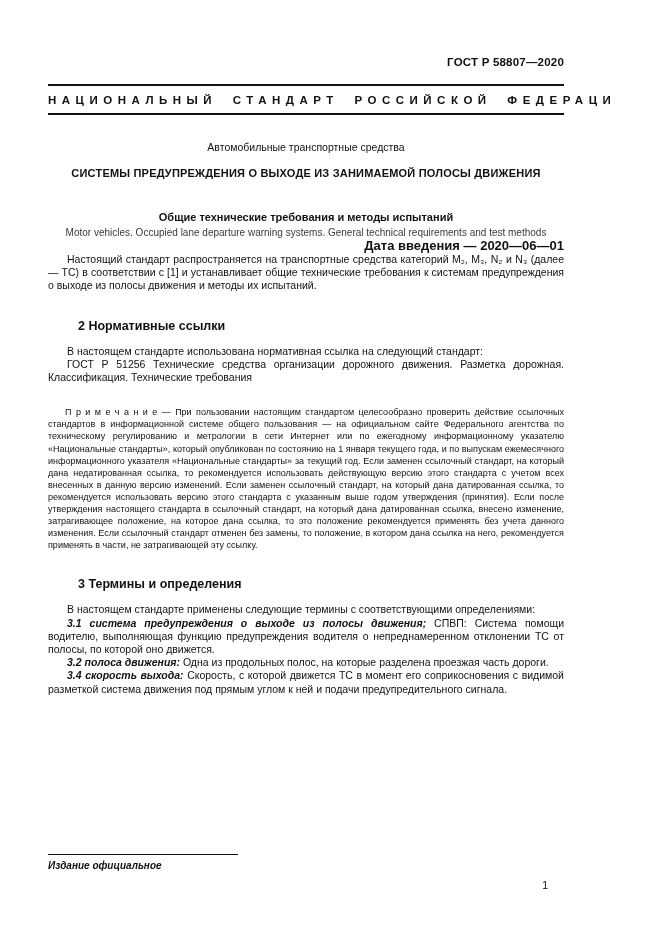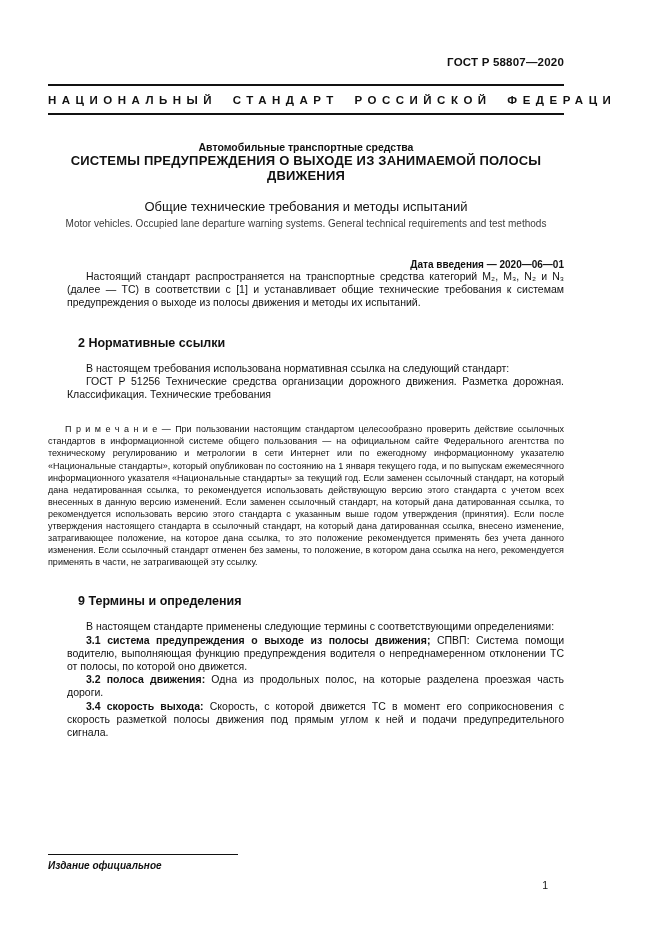--- a/index.html
+++ b/index.html
@@ -9,37 +9,37 @@
     box-sizing:border-box;padding:56px 48px 0 48px;overflow:hidden;
   }
   .doc-number{font-size:11.5px;font-weight:bold;text-align:right;letter-spacing:.2px;}
   .rule{height:2px;background:#111;margin:0;}
   .rule-top{margin-top:16px;}
   .banner{
     font-size:11.5px;font-weight:bold;text-align:center;white-space:nowrap;
     letter-spacing:5.5px;word-spacing:7px;padding:8px 0 7px 0;
   }
   .title-block{text-align:center;margin-top:26px;}
-  .subject{font-size:10.5px;font-weight:bold;}
-  .main-title{font-size:13px;font-weight:bold;margin-top:0;letter-spacing:.2px;}
-  .subtitle{font-size:13px;font-weight:normal;margin-top:16px;}
+  .subject{font-size:10.5px;font-weight:normal;}
+  .main-title{font-size:11px;font-weight:bold;margin-top:14px;letter-spacing:.2px;}
+  .subtitle{font-size:11px;font-weight:bold;margin-top:32px;}
   .english-title{font-size:10px;color:#3a3a3a;margin-top:4px;}
-  .effective-date{font-size:10px;font-weight:bold;text-align:right;margin-top:30px;}
+  .effective-date{font-size:13px;font-weight:bold;text-align:right;}
   h2.sec{
     font-size:12.5px;font-weight:bold;margin:26px 0 12px 0;padding-left:30px;
   }
   p{margin:0;}
   .body{
     font-size:10.5px;line-height:13.2px;text-align:justify;
   }
-  .indent{text-indent:19px;margin-left:19px;}
+  .indent{text-indent:19px;}
   .note{
     font-size:9px;line-height:12.1px;text-align:justify;text-indent:17px;margin-top:22px;
   }
-  .b{font-weight:bold;}
+  .b{font-weight:bold;font-style:italic;}
   .footer{
     position:absolute;left:48px;right:64px;bottom:44px;
   }
   .footnote-rule{width:190px;height:1px;background:#111;margin-bottom:5px;}
   .edition{font-size:10px;font-weight:bold;font-style:italic;}
   .page-number{font-size:10.5px;text-align:right;margin-top:8px;}
 </style>
 </head>
 <body>
 
@@ -56,33 +56,33 @@
     <div class="main-title">СИСТЕМЫ ПРЕДУПРЕЖДЕНИЯ О ВЫХОДЕ ИЗ ЗАНИМАЕМОЙ ПОЛОСЫ ДВИЖЕНИЯ</div>
     <div class="subtitle">Общие технические требования и методы испытаний</div>
     <div class="english-title">Motor vehicles. Occupied lane departure warning systems. General technical requirements and test methods</div>
   </div>
 
   <div class="effective-date">Дата введения — 2020—06—01</div>
 
   <p class="body indent">Настоящий стандарт распространяется на транспортные средства категорий М₂, М₃, N₂ и N₃ (далее — ТС) в соответствии с [1] и устанавливает общие технические требования к системам предупреждения о выходе из полосы движения и методы их испытаний.</p>
 
   <h2 class="sec">2 Нормативные ссылки</h2>
-  <p class="body indent">В настоящем требования использована нормативная ссылка на следующий стандарт:</p>
+  <p class="body indent">В настоящем стандарте использована нормативная ссылка на следующий стандарт:</p>
   <p class="body indent">ГОСТ Р 51256 Технические средства организации дорожного движения. Разметка дорожная. Классификация. Технические требования</p>
   <p class="note">П р и м е ч а н и е — При пользовании настоящим стандартом целесообразно проверить действие ссылочных стандартов в информационной системе общего пользования — на официальном сайте Федерального агентства по техническому регулированию и метрологии в сети Интернет или по ежегодному информационному указателю «Национальные стандарты», который опубликован по состоянию на 1 января текущего года, и по выпускам ежемесячного информационного указателя «Национальные стандарты» за текущий год. Если заменен ссылочный стандарт, на который дана недатированная ссылка, то рекомендуется использовать действующую версию этого стандарта с учетом всех внесенных в данную версию изменений. Если заменен ссылочный стандарт, на который дана датированная ссылка, то рекомендуется использовать версию этого стандарта с указанным выше годом утверждения (принятия). Если после утверждения настоящего стандарта в ссылочный стандарт, на который дана датированная ссылка, внесено изменение, затрагивающее положение, на которое дана ссылка, то это положение рекомендуется применять без учета данного изменения. Если ссылочный стандарт отменен без замены, то положение, в котором дана ссылка на него, рекомендуется применять в части, не затрагивающей эту ссылку.</p>
 
-  <h2 class="sec">9 Термины и определения</h2>
+  <h2 class="sec">3 Термины и определения</h2>
   <p class="body indent">В настоящем стандарте применены следующие термины с соответствующими определениями:</p>
 
   <p class="body indent"><span class="b">3.1 система предупреждения о выходе из полосы движения;</span><span> СПВП: Система помощи водителю, выполняющая функцию предупреждения водителя о непреднамеренном отклонении ТС от полосы, по которой оно движется.</span></p>
 
   <p class="body indent"><span class="b">3.2 полоса движения:</span><span> Одна из продольных полос, на которые разделена проезжая часть дороги.</span></p>
 
 
-  <p class="body indent"><span class="b">3.4 скорость выхода:</span><span> Скорость, с которой движется ТС в момент его соприкосновения с скорость разметкой полосы движения под прямым углом к ней и подачи предупредительного сигнала.</span></p>
+  <p class="body indent"><span class="b">3.4 скорость выхода:</span><span> Скорость, с которой движется ТС в момент его соприкосновения с видимой разметкой система движения под прямым углом к ней и подачи предупредительного сигнала.</span></p>
 
   <div class="footer">
     <div class="footnote-rule"></div>
     <div class="edition">Издание официальное</div>
     <div class="page-number">1</div>
   </div>
 
 </div>
 
 </body></html>

